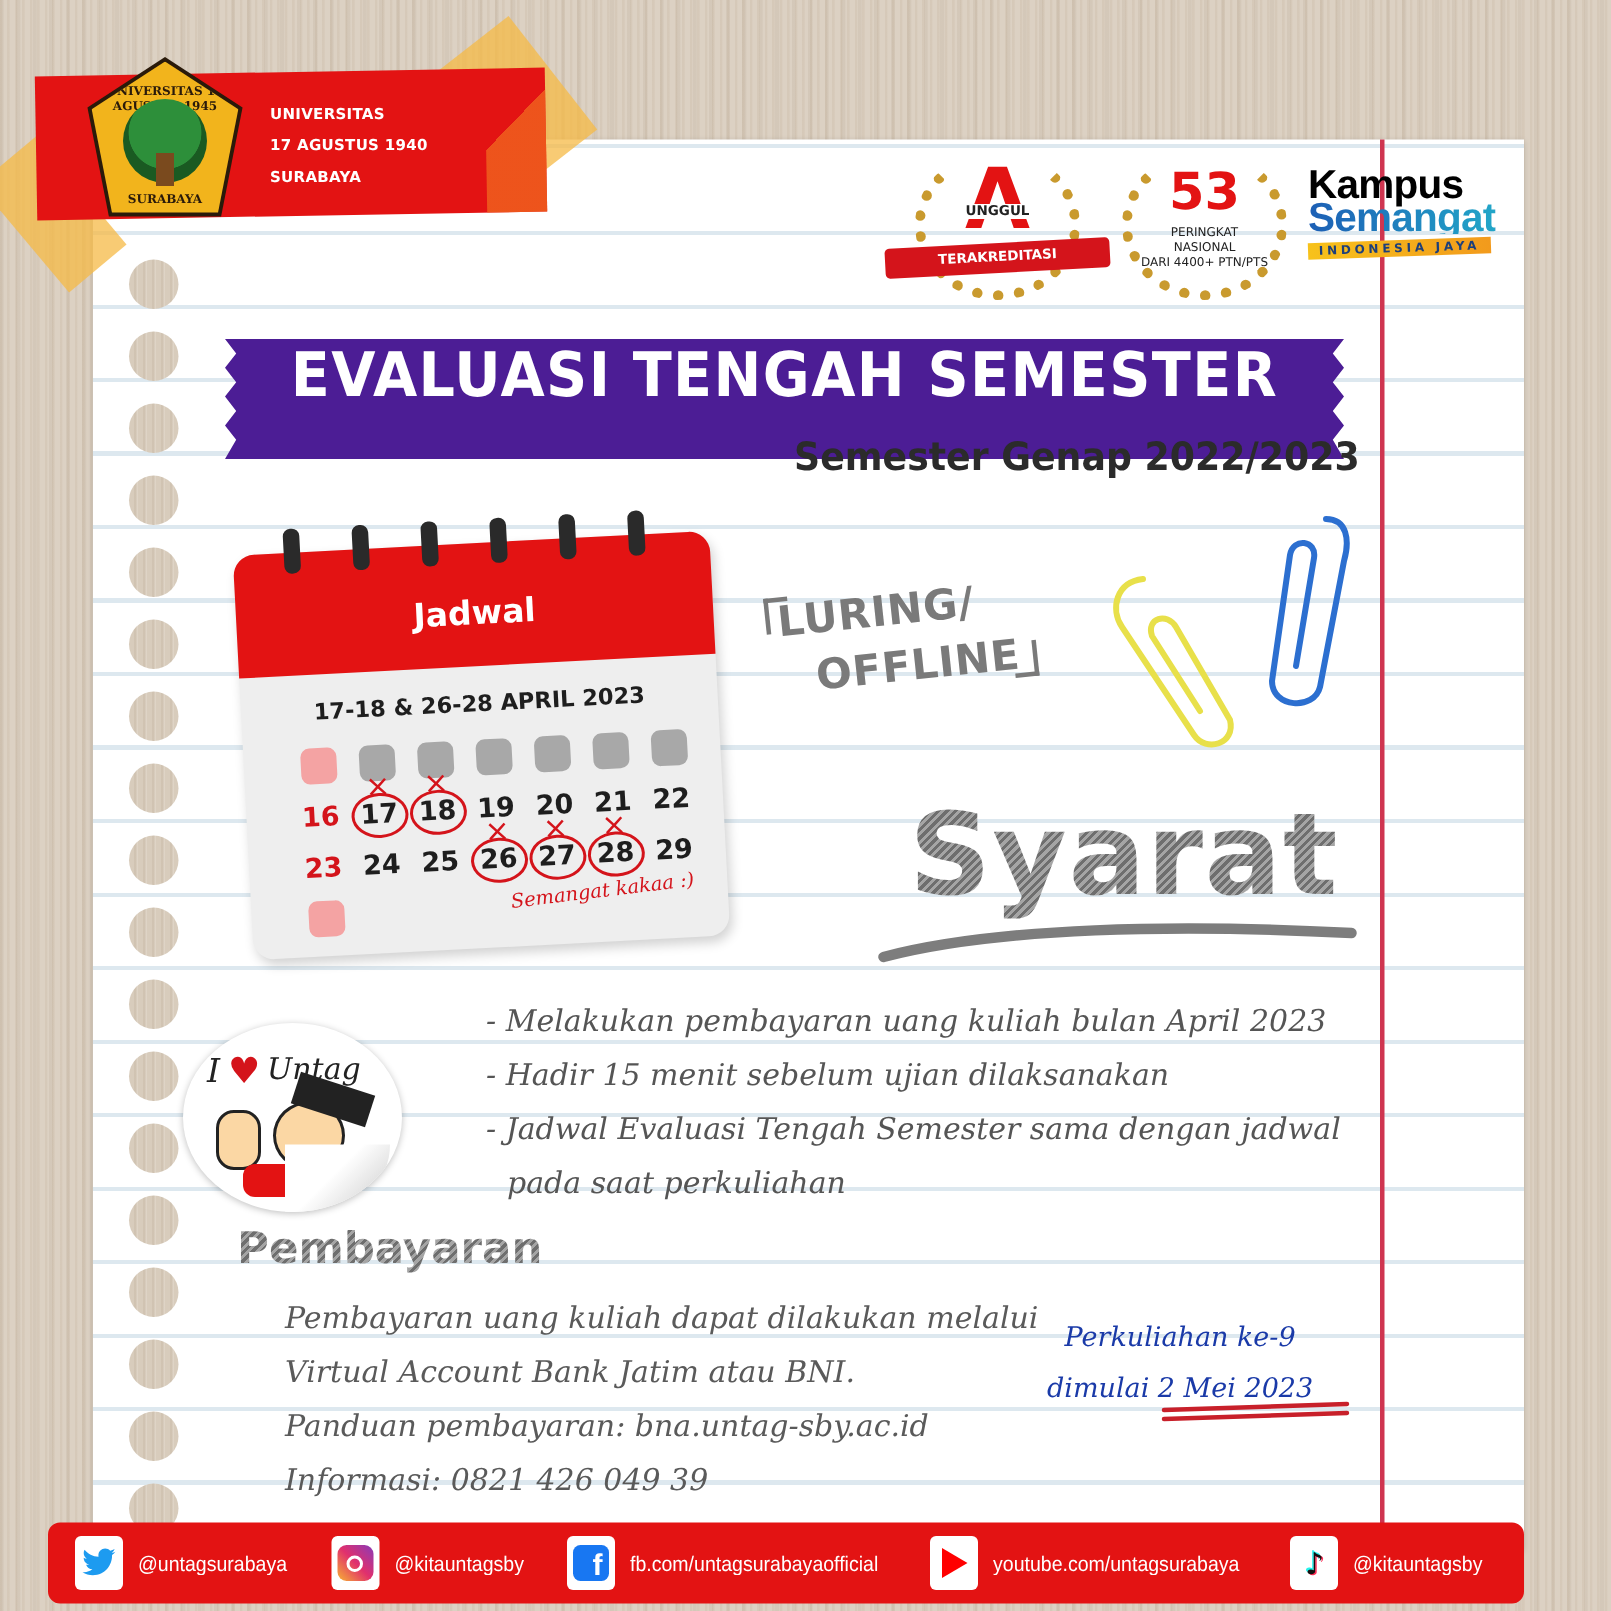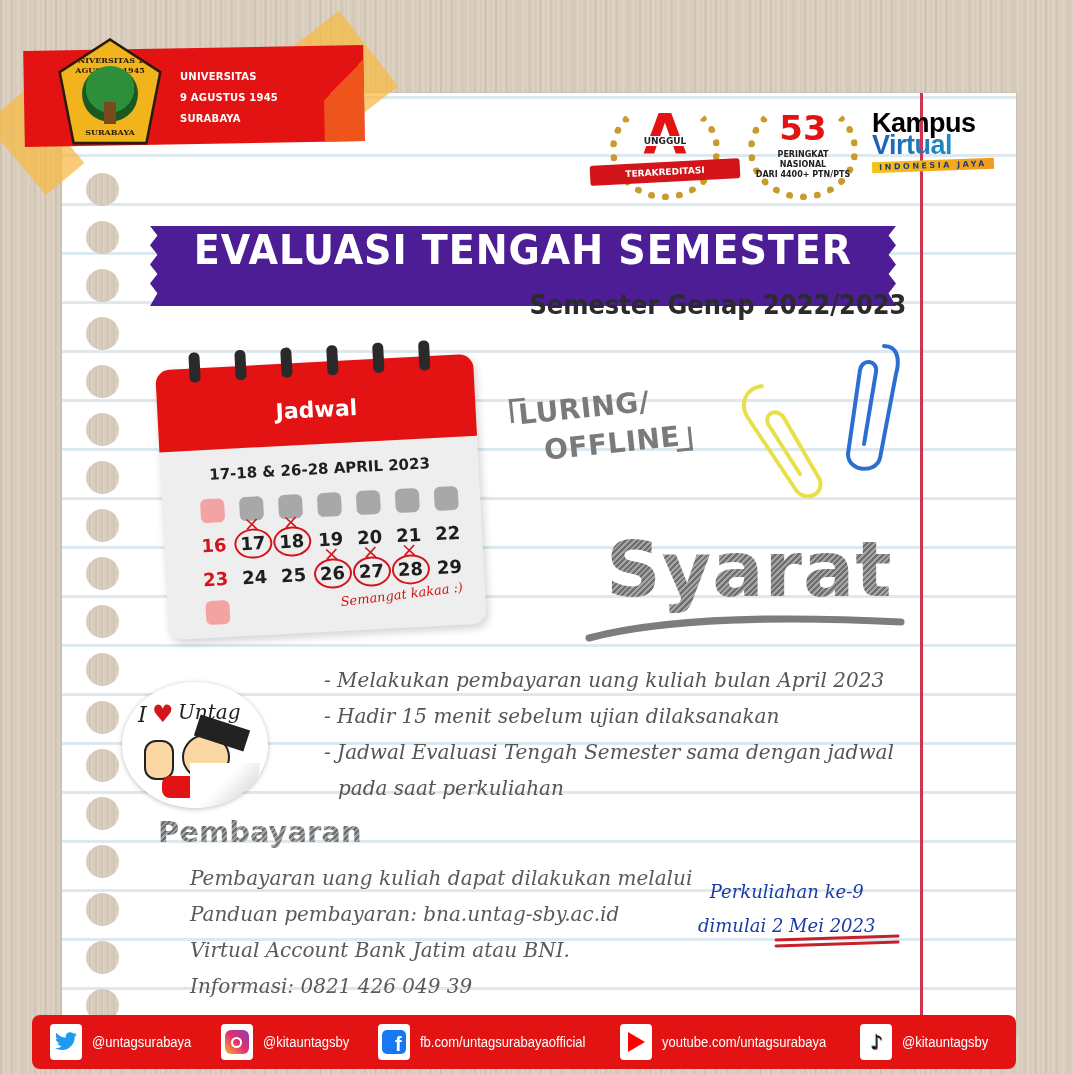--- a/index.html
+++ b/index.html
@@ -62,21 +62,21 @@
   
   .badge { position: absolute; text-align: center; }
   .laurel {
     position: absolute; width: 110px; height: 100px; border-radius: 50%;
     border: 7px dotted #c99a2e; border-top-color: transparent; left: 0; top: 0;
   }
   .badge-a-letter { position: absolute; left: 30px; top: 4px; width: 50px; font-size: 56px; font-weight: bold; color: #e31313; line-height: 60px; font-family: "DejaVu Sans", sans-serif; }
   .badge-a-unggul { position: absolute; left: 22px; top: 36px; width: 66px; background: #fff; font-size: 9px; font-weight: bold; color: #222; }
   .ribbon { position: absolute; left: -20px; top: 62px; width: 150px; height: 20px; background: #d4141b; border-radius: 3px; transform: rotate(-3deg); color: #fff; font-size: 9px; font-weight: bold; line-height: 20px; }
   .badge-53-num { position: absolute; left: 0; top: 8px; width: 110px; font-size: 34px; font-weight: bold; color: #e31313; line-height: 40px; }
-  .badge-53-text { position: absolute; left: 0; top: 50px; width: 110px; font-size: 8px; font-weight: bold; color: #222; line-height: 10px; text-align: center; }
+  .badge-53-text { position: absolute; left: 0; top: 50px; width: 110px; font-size: 8px; font-weight: normal; color: #222; line-height: 10px; text-align: center; }
   .km { position: absolute; left: 872px; top: 112px; }
   .km-word { font-family: "Liberation Sans", sans-serif; font-weight: bold; font-size: 27px; line-height: 22px; color: #000000; letter-spacing: -0.5px; }
   .km-word.second { color: #1d5fb5; background: linear-gradient(90deg,#1d5fb5,#22a6c8); -webkit-background-clip: text; color: transparent; }
   .km-tag { margin-top: 4px; background: linear-gradient(90deg,#f7c21b,#f29a1c); font-size: 8px; letter-spacing: 2.5px; color: #1d3f7a; font-weight: bold; padding: 1px 6px; transform: rotate(-2deg); width: 122px; text-align: center; }
   
   .title-band {
     position: absolute; left: 150px; top: 226px; width: 746px; height: 80px;
     background: #4c1d95;
     clip-path: polygon(0 0, 100% 0, 99% 12%, 100% 24%, 99% 36%, 100% 48%, 99% 60%, 100% 72%, 99% 84%, 100% 100%, 0 100%, 1% 84%, 0 72%, 1% 60%, 0 48%, 1% 36%, 0 24%, 1% 12%);
     display: flex; align-items: flex-start; justify-content: center;
@@ -170,42 +170,42 @@
 <div class="uni-banner"></div>
 <div class="uni-seal">
   <div class="uni-seal-inner">
     <div class="seal-text-top">UNIVERSITAS 17 AGUSTUS 1945</div>
     <div class="seal-tree"></div>
     <div class="seal-text-bot">SURABAYA</div>
   </div>
 </div>
 <div class="uni-name">
   <div>UNIVERSITAS</div>
-  <div>9 AGUSTUS 1945</div>
+  <div>17 AGUSTUS 1940</div>
   <div>SURABAYA</div>
 </div>
 
 <div class="badge" style="left:610px;top:100px;width:110px;height:95px;">
   <div class="laurel"></div>
   <div class="badge-a-letter">A</div>
   <div class="badge-a-unggul">UNGGUL</div>
   <div class="ribbon">TERAKREDITASI</div>
 </div>
 <div class="badge" style="left:748px;top:100px;width:110px;height:95px;">
   <div class="laurel"></div>
   <div class="badge-53-num">53</div>
   <div class="badge-53-text">
     <div>PERINGKAT</div>
     <div>NASIONAL</div>
     <div>DARI 4400+ PTN/PTS</div>
   </div>
 </div>
 <div class="km">
   <div class="km-word">Kampus</div>
-  <div class="km-word second">Virtual</div>
+  <div class="km-word second">Semangat</div>
   <div class="km-tag">INDONESIA JAYA</div>
 </div>
 
 <div class="title-band">
   <div class="title-text">EVALUASI TENGAH SEMESTER</div>
 </div>
 <div class="subtitle">Semester Genap 2022/2023</div>
 
 <div class="calendar">
   <div class="ring" style="left:34px"></div>
@@ -294,22 +294,22 @@
 <div class="req-list">
   <div>- Melakukan pembayaran uang kuliah bulan April 2023</div>
   <div>- Hadir 15 menit sebelum ujian dilaksanakan</div>
   <div>- Jadwal Evaluasi Tengah Semester sama dengan jadwal</div>
   <div class="indent">pada saat perkuliahan</div>
 </div>
 
 <div class="pay-title">Pembayaran</div>
 <div class="pay-lines">
   <div>Pembayaran uang kuliah dapat dilakukan melalui</div>
+  <div>Virtual Account Bank Jatim atau BNI.</div>
   <div>Panduan pembayaran: bna.untag-sby.ac.id</div>
-  <div>Virtual Account Bank Jatim atau BNI.</div>
   <div>Informasi: 0821 426 049 39</div>
 </div>
 
 <div class="perk">
   <div>Perkuliahan ke-9</div>
   <div>dimulai 2 Mei 2023</div>
 </div>
 <svg class="perk-underline" viewBox="0 0 130 14">
   <path d="M4 6 L126 2" stroke="#c8202a" stroke-width="3" stroke-linecap="round"></path>
   <path d="M4 12 L126 8" stroke="#c8202a" stroke-width="3" stroke-linecap="round"></path>

